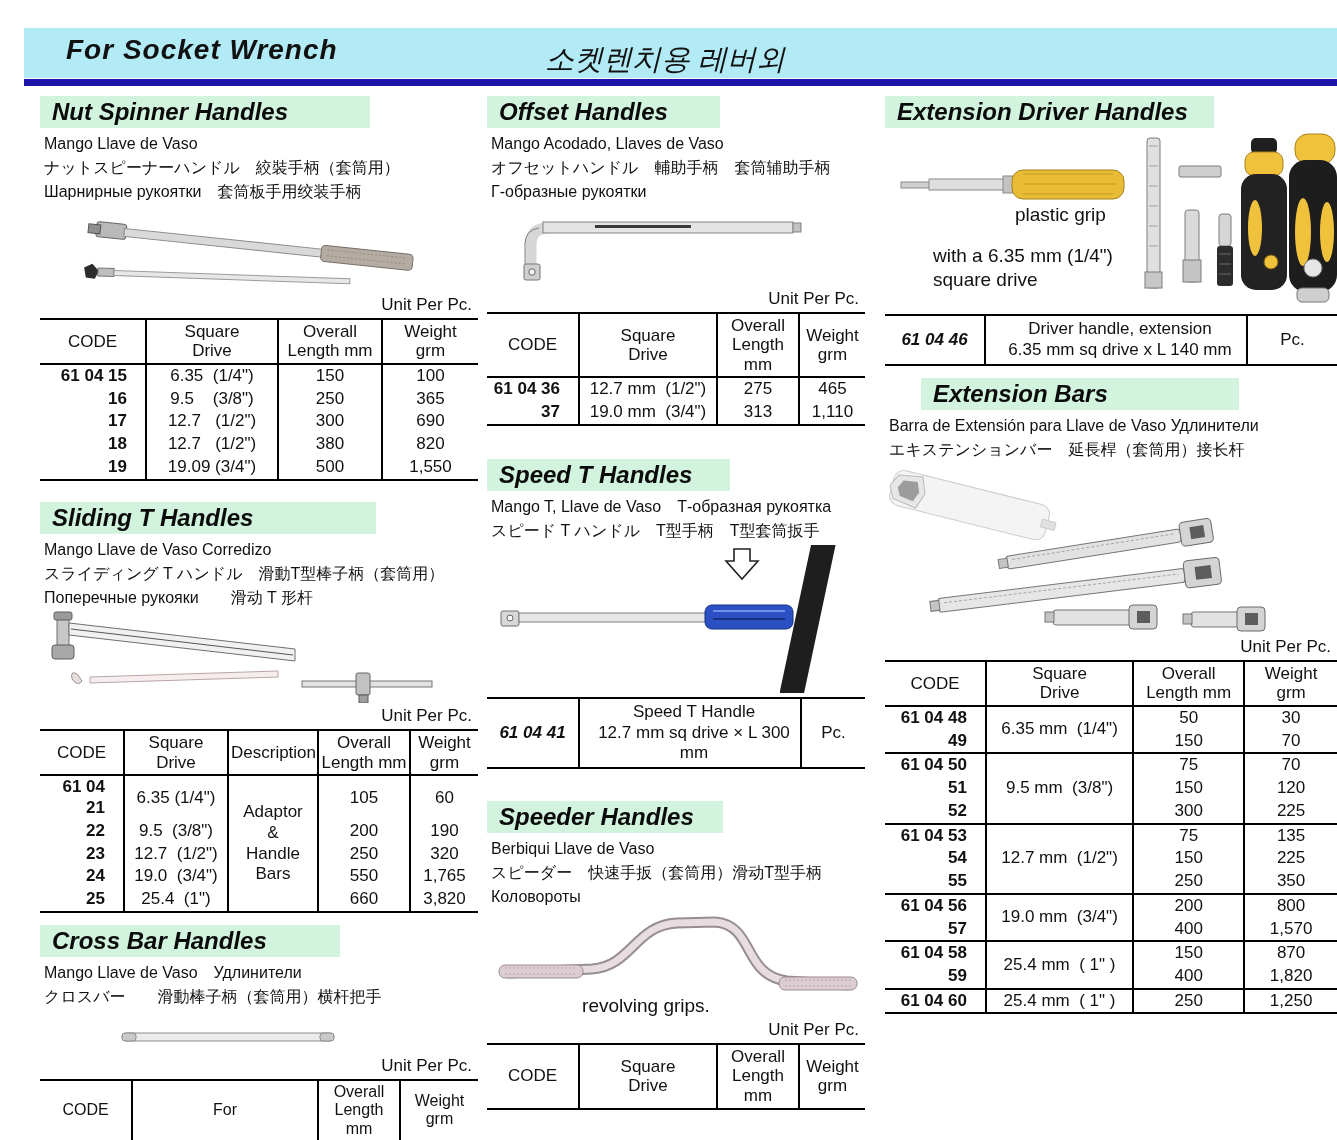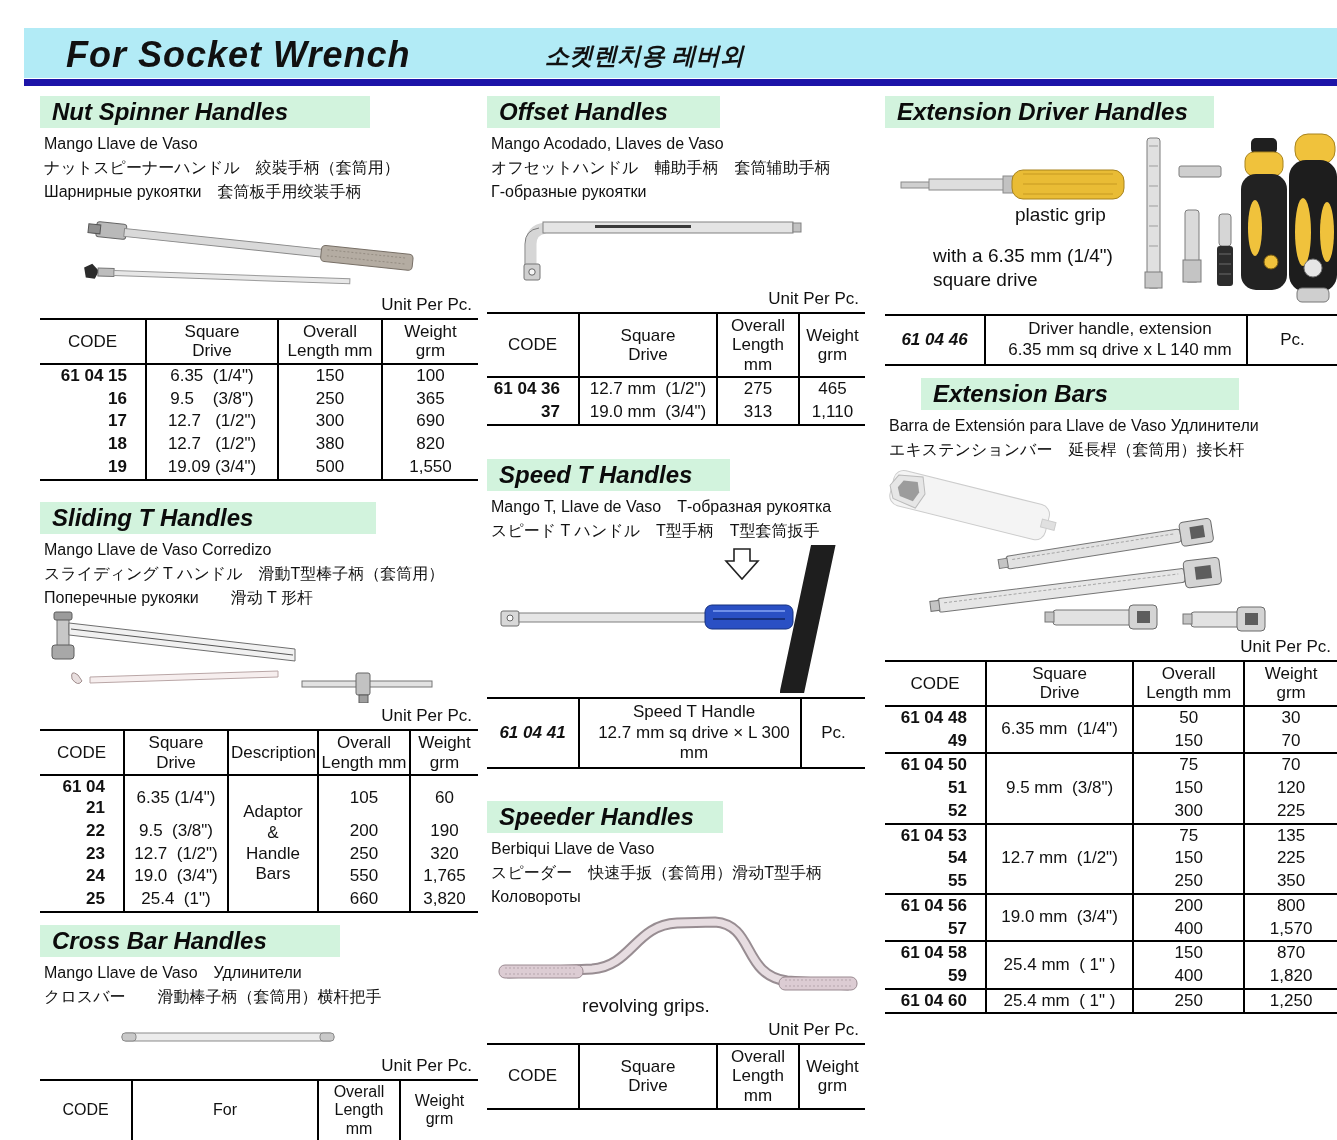--- a/index.html
+++ b/index.html
@@ -2,22 +2,22 @@
 <html><head>
 <meta charset="utf-8">
 <style>
   html,body { margin:0; padding:0; background:#ffffff; }
   #page {
     position:relative; width:1337px; height:1140px; background:#ffffff;
     font-family:"Liberation Sans", sans-serif; color:#111; overflow:hidden;
   }
   
   #hdr-band { position:absolute; left:24px; top:28px; width:1313px; height:50px; background:#b2ebf6; }
-  #hdr-title { position:absolute; left:66px; top:34px; font-size:36px; font-weight:bold; font-style:italic; letter-spacing:1px; }
-  #hdr-ko { position:absolute; left:545px; top:40px; font-size:24px; font-weight:bold; font-style:italic; }
+  #hdr-title { position:absolute; left:66px; top:34px; font-size:28px; font-weight:bold; font-style:italic; letter-spacing:1px; }
+  #hdr-ko { position:absolute; left:545px; top:40px; font-size:29px; font-weight:normal; font-style:italic; }
   #hdr-rule { position:absolute; left:24px; top:79px; width:1313px; height:7px; background:#1d14a8; }
 
   .col { position:absolute; top:96px; }
   #col1 { left:40px;  width:438px; }
   #col2 { left:487px; width:378px; }
   #col3 { left:885px; width:452px; }
 
   .sec-title {
     display:inline-block; background:#d2f3dd; color:#0b0b0b;
     font-size:24px; font-weight:bold; font-style:italic;

